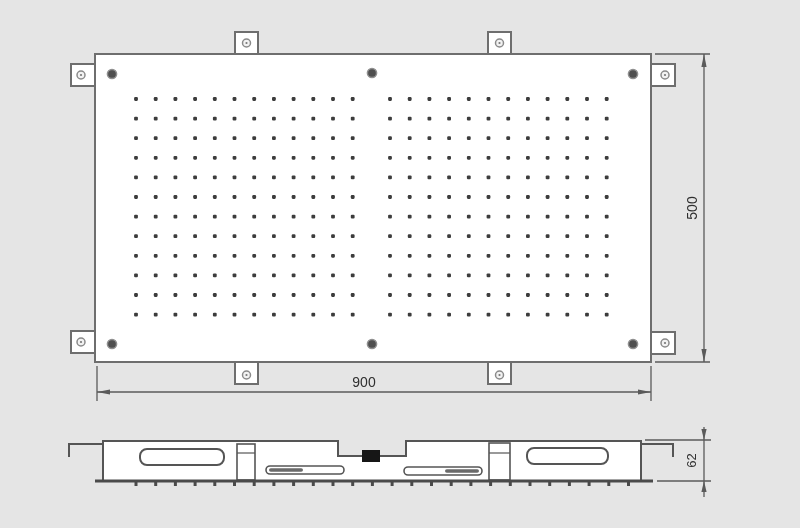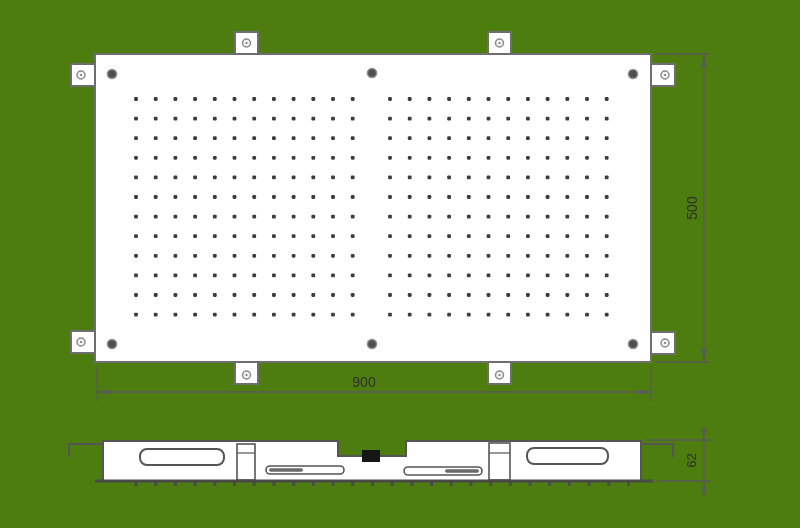--- a/index.html
+++ b/index.html
@@ -1,19 +1,19 @@
 <!DOCTYPE html>
 <html><head>
 <meta charset="utf-8">
 <style>
   html,body{margin:0;padding:0;background:#ffffff;}
   .canvas{
     position:relative;
     width:800px;height:528px;
-    background:#4d7c0f;
+    background:#e5e5e5;
     font-family:"Liberation Sans", sans-serif;
     overflow:hidden;
   }
   svg{display:block;}
   .dim-text{
     font-family:"Liberation Sans", sans-serif;
     font-size:14px;
     fill:#2f2f2f;
   }
   .dim-text-small{

